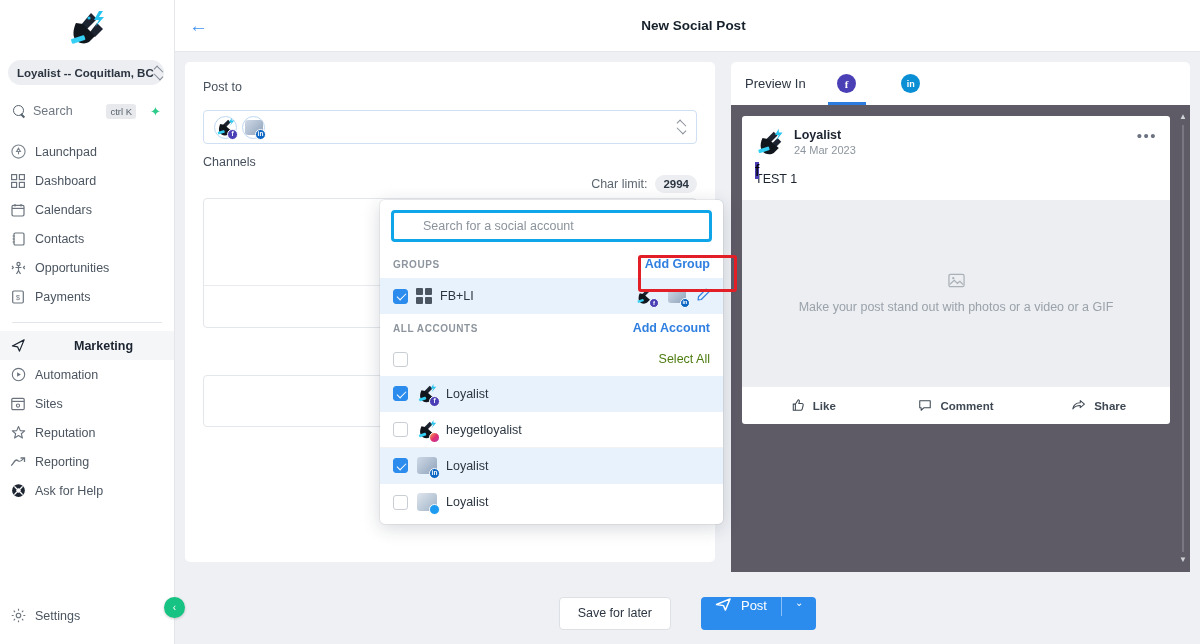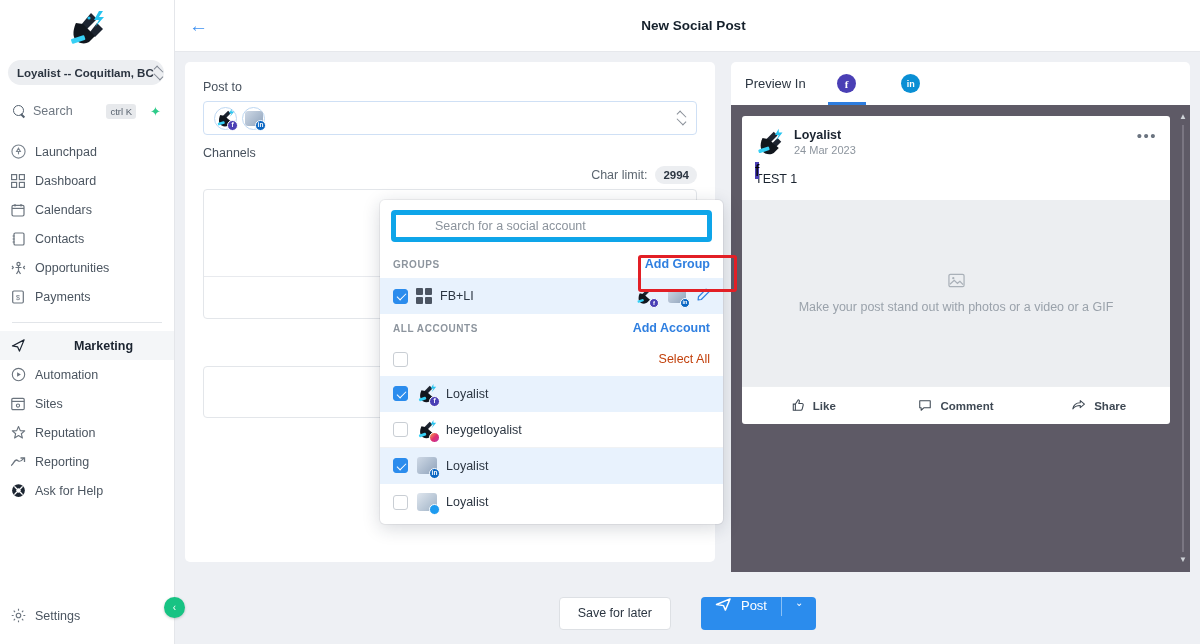--- a/index.html
+++ b/index.html
@@ -81,21 +81,21 @@
     font-size: 13.5px; font-weight: 700; color: #15202b; pointer-events: none;
   }
 
   .body-area { flex: 1; display: flex; padding: 10px; gap: 16px; background: #eef0f4; position: relative; }
 
   
   .editor-card {
     width: 530px; background: #fff; border-radius: 5px; padding: 18px 18px 0 18px;
     position: relative; height: 500px; flex: 0 0 530px;
   }
-  .field-label { font-size: 12.5px; color: #47515d; margin-bottom: 7px; }
+  .field-label { font-size: 12.5px; color: #47515d; margin-bottom: 16px; }
   .postto-box {
     height: 34px; border: 1px solid #cfe0f5; border-radius: 4px;
     display: flex; align-items: center; padding: 0 10px; cursor: pointer;
   }
   .avatar-mini { width: 23px; height: 23px; border-radius: 50%; border: 1px solid #bdd7f2; position: relative; background:#fff; margin-right: 5px; overflow: visible;}
   .postto-box .grow { flex: 1; }
 
   .sub-label { font-size: 12.5px; color: #47515d; margin-top: 11px; }
   .charlimit-row { display: flex; justify-content: flex-end; align-items: center; gap: 8px; margin-top: 6px; }
   .charlimit-lbl { font-size: 12.5px; color: #5c6670; }
@@ -114,22 +114,22 @@
   .bottom-box { border: 1px solid #e3e6ea; border-radius: 4px; margin-top: 7px; height: 52px; }
 
   
   .dropdown {
     position: absolute; left: 205px; top: 148px; width: 343px; background: #fff;
     border-radius: 5px; box-shadow: 0 4px 18px rgba(28,40,60,.18), 0 0 0 1px rgba(30,40,55,.06);
     z-index: 30; padding-bottom: 4px;
   }
   .dd-search-wrap { padding: 10px 11px 8px 11px; }
   .dd-search {
-    height: 32px; border: 5px solid #0ea5e9; border-radius: 4px;
-    display: flex; align-items: center; padding: 0 18px; gap: 8px; cursor: text;
+    height: 32px; border: 3px solid #0ea5e9; border-radius: 4px;
+    display: flex; align-items: center; padding: 0 8px; gap: 8px; cursor: text;
   }
   .dd-search .ph { font-size: 12.5px; color: #8b939c; }
   .dd-sec-head {
     display: flex; align-items: center; justify-content: space-between;
     padding: 5px 13px 5px 13px; height: 28px;
   }
   .dd-sec-title { font-size: 10px; letter-spacing: .55px; color: #8d959e; font-weight: 600; }
   .dd-link { font-size: 12.5px; color: #2f7fe0; font-weight: 700; cursor: pointer; }
 
   .highlight-box {
@@ -151,21 +151,21 @@
   .cbx.on::after {
     content: ''; position: absolute; left: 4.5px; top: 1.5px; width: 4px; height: 8px;
     border: solid #fff; border-width: 0 1.8px 1.8px 0; transform: rotate(45deg);
   }
   .dd-row .rowname { font-size: 12.5px; color: #2c3642; flex: 1; }
   .grid-ico { width: 16px; height: 16px; flex: 0 0 16px; display:grid; grid-template-columns:1fr 1fr; gap:2.5px; }
   .grid-ico i { background: #4c5562; border-radius: 1px; display:block; }
   .dd-row .right-icons { display: flex; align-items: center; gap: 9px; }
   .pencil { color: #2f7fe0; font-size: 12px; }
   .selectall-row { display: flex; align-items: center; justify-content: space-between; height: 34px; padding: 0 13px; }
-  .selectall-lbl { font-size: 12.5px; color: #c2410c; cursor: pointer; }
+  .selectall-lbl { font-size: 12.5px; color: #4d7c0f; cursor: pointer; }
 
   
   .av { position: relative; width: 22px; height: 22px; flex: 0 0 22px; }
   .av .badge {
     position: absolute; right: -2px; bottom: -2px; width: 11px; height: 11px; border-radius: 50%;
     border: 1.5px solid #fff; display: flex; align-items: center; justify-content: center;
     font-size: 6.5px; font-weight: 700; color: #fff; line-height: 1;
   }
   .b-fb { background: #4a3fb5; }
   .b-li { background: #0a66c2; }

